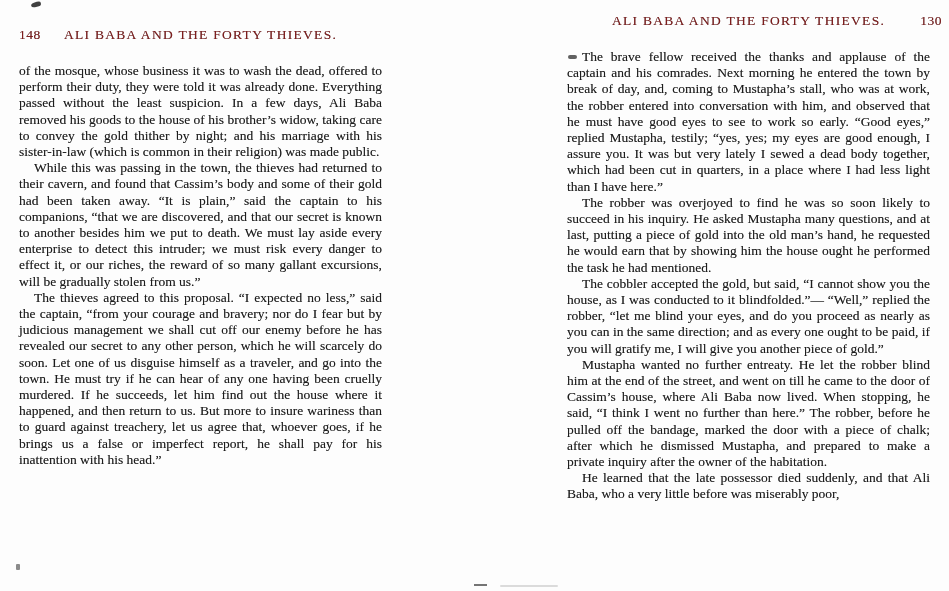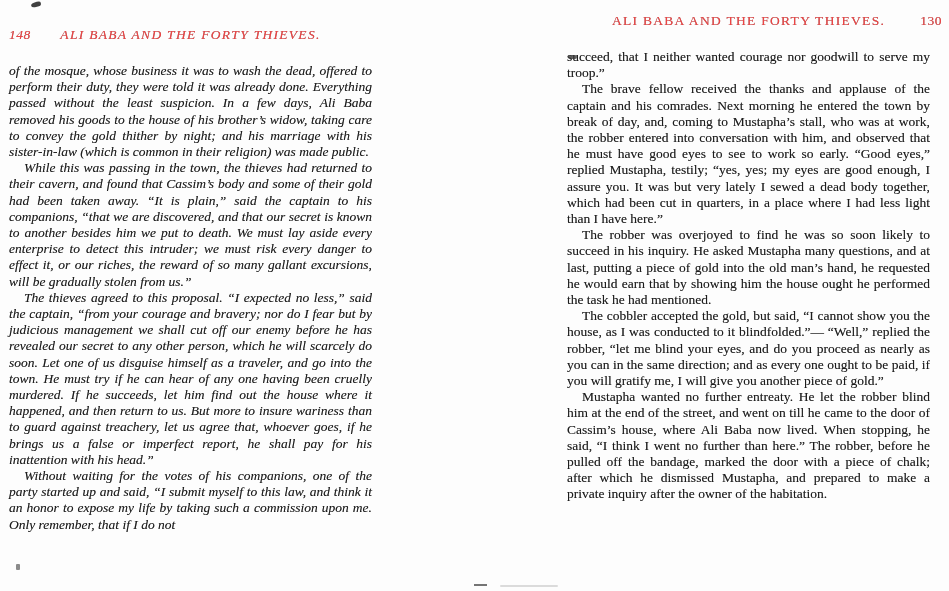--- a/index.html
+++ b/index.html
@@ -4,30 +4,30 @@
 <style>
   html, body { margin: 0; padding: 0; }
   body {
     width: 949px; height: 591px;
     background: #fdfdfd;
     position: relative;
     overflow: hidden;
     font-family: "Liberation Serif", serif;
   }
   .page { position: absolute; }
-  .page-left  { left: 9px;  top: 27px; width: 363px; font-style: italic; }
+  .page-left  { left: 19px;  top: 27px; width: 363px; }
   .page-right { left: 567px; top: 13px; width: 363px; }
 
   .running-head {
     position: relative;
     height: 16px;
     margin-bottom: 20px;
     font-size: 13.5px;
     letter-spacing: 1.3px;
-    color: #ef4444;
+    color: #7f1d1d;
     white-space: nowrap;
   }
   .running-head .head-title {
     display: block;
     text-align: center;
     text-shadow: 0 0 0.4px rgba(20,20,20,0.5);
   }
   .running-head .pagenum {
     position: absolute; top: 0;
     letter-spacing: 0.5px;
@@ -60,35 +60,34 @@
 
   <section class="page page-left">
     <header class="running-head">
       <span class="pagenum pagenum-left">148</span>
       <span class="head-title">ALI BABA AND THE FORTY THIEVES.</span>
     </header>
     <div class="body-text">
       <p class="cont">of the mosque, whose business it was to wash the dead, offered to perform their duty, they were told it was already done.  Everything passed without the least suspicion.  In a few days, Ali Baba removed his goods to the house of his brother’s widow, taking care to convey the gold thither by night; and his marriage with his sister-in-law (which is common in their religion) was made public.</p>
       <p>While this was passing in the town, the thieves had returned to their cavern, and found that Cassim’s body and some of their gold had been taken away.  “It is plain,” said the captain to his companions, “that we are discovered, and that our secret is known to another besides him we put to death.  We must lay aside every enterprise to detect this intruder; we must risk every danger to effect it, or our riches, the reward of so many gallant excursions, will be gradually stolen from us.”</p>
       <p>The thieves agreed to this proposal.  “I expected no less,” said the captain, “from your courage and bravery; nor do I fear but by judicious management we shall cut off our enemy before he has revealed our secret to any other person, which he will scarcely do soon.  Let one of us disguise himself as a traveler, and go into the town.  He must try if he can hear of any one having been cruelly murdered.  If he succeeds, let him find out the house where it happened, and then return to us.  But more to insure wariness than to guard against treachery, let us agree that, whoever goes, if he brings us a false or imperfect report, he shall pay for his inattention with his head.”</p>
-      <p>Without waiting for the votes of his companions, one of the party started up and said, “I submit myself to this law, and think it an honor to expose my life by taking such a commission upon me.  Only remember, that if I do not</p>
     </div>
   </section>
 
   <section class="page page-right">
     <header class="running-head">
       <span class="head-title">ALI BABA AND THE FORTY THIEVES.</span>
       <span class="pagenum pagenum-right">130</span>
     </header>
     <div class="body-text">
-      <p class="cont">succeed, that I neither wanted courage nor goodwill to serve my troop.”</p>
       <p>The brave fellow received the thanks and applause of the captain and his comrades.  Next morning he entered the town by break of day, and, coming to Mustapha’s stall, who was at work, the robber entered into conversation with him, and observed that he must have good eyes to see to work so early.  “Good eyes,” replied Mustapha, testily; “yes, yes; my eyes are good enough, I assure you.  It was but very lately I sewed a dead body together, which had been cut in quarters, in a place where I had less light than I have here.”</p>
       <p>The robber was overjoyed to find he was so soon likely to succeed in his inquiry.  He asked Mustapha many questions, and at last, putting a piece of gold into the old man’s hand, he requested he would earn that by showing him the house ought he performed the task he had mentioned.</p>
       <p>The cobbler accepted the gold, but said, “I cannot show you the house, as I was conducted to it blindfolded.”— “Well,” replied the robber, “let me blind your eyes, and do you proceed as nearly as you can in the same direction; and as every one ought to be paid, if you will gratify me, I will give you another piece of gold.”</p>
       <p>Mustapha wanted no further entreaty.  He let the robber blind him at the end of the street, and went on till he came to the door of Cassim’s house, where Ali Baba now lived.  When stopping, he said, “I think I went no further than here.”  The robber, before he pulled off the bandage, marked the door with a piece of chalk; after which he dismissed Mustapha, and prepared to make a private inquiry after the owner of the habitation.</p>
+      <p>He learned that the late possessor died suddenly, and that Ali Baba, who a very little before was miserably poor,</p>
     </div>
   </section>
 
   <div class="artifact a-speck-topleft"></div>
   <div class="artifact a-speck-midtop"></div>
   <div class="artifact a-dash-bottom"></div>
   <div class="artifact a-speck-botleft"></div>
   <div class="artifact a-smudge-botright"></div>
 
 </div>

